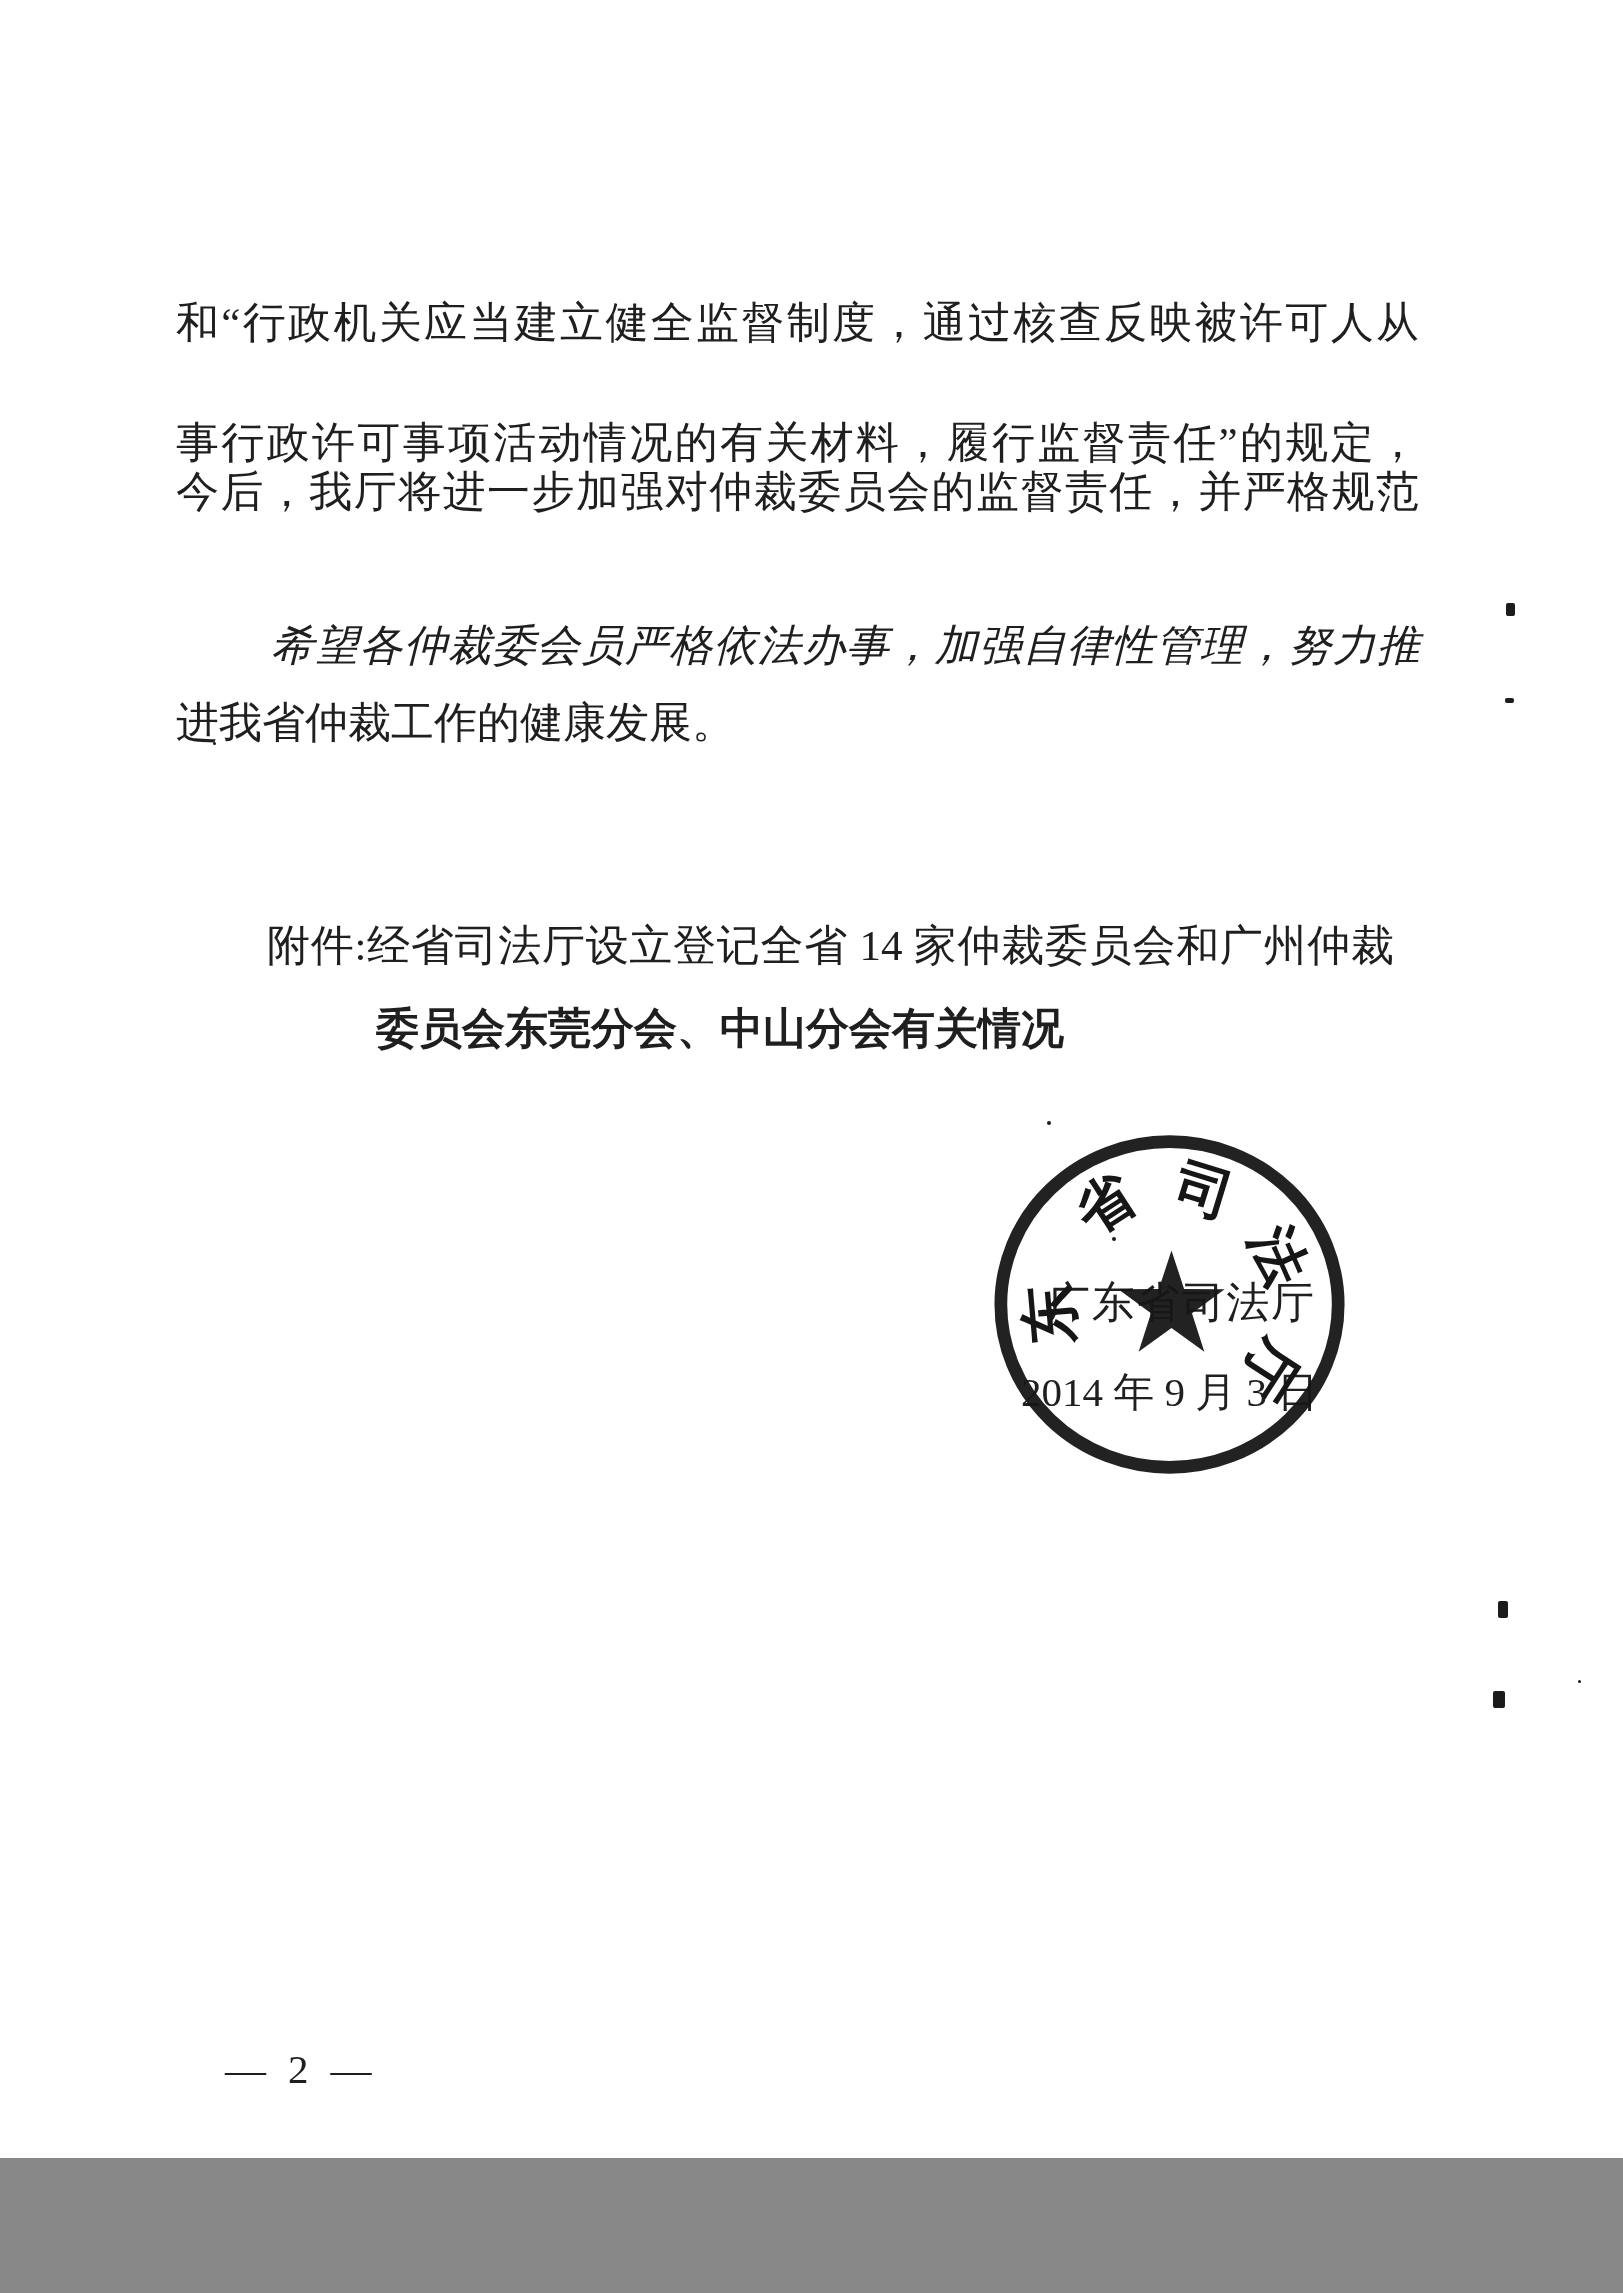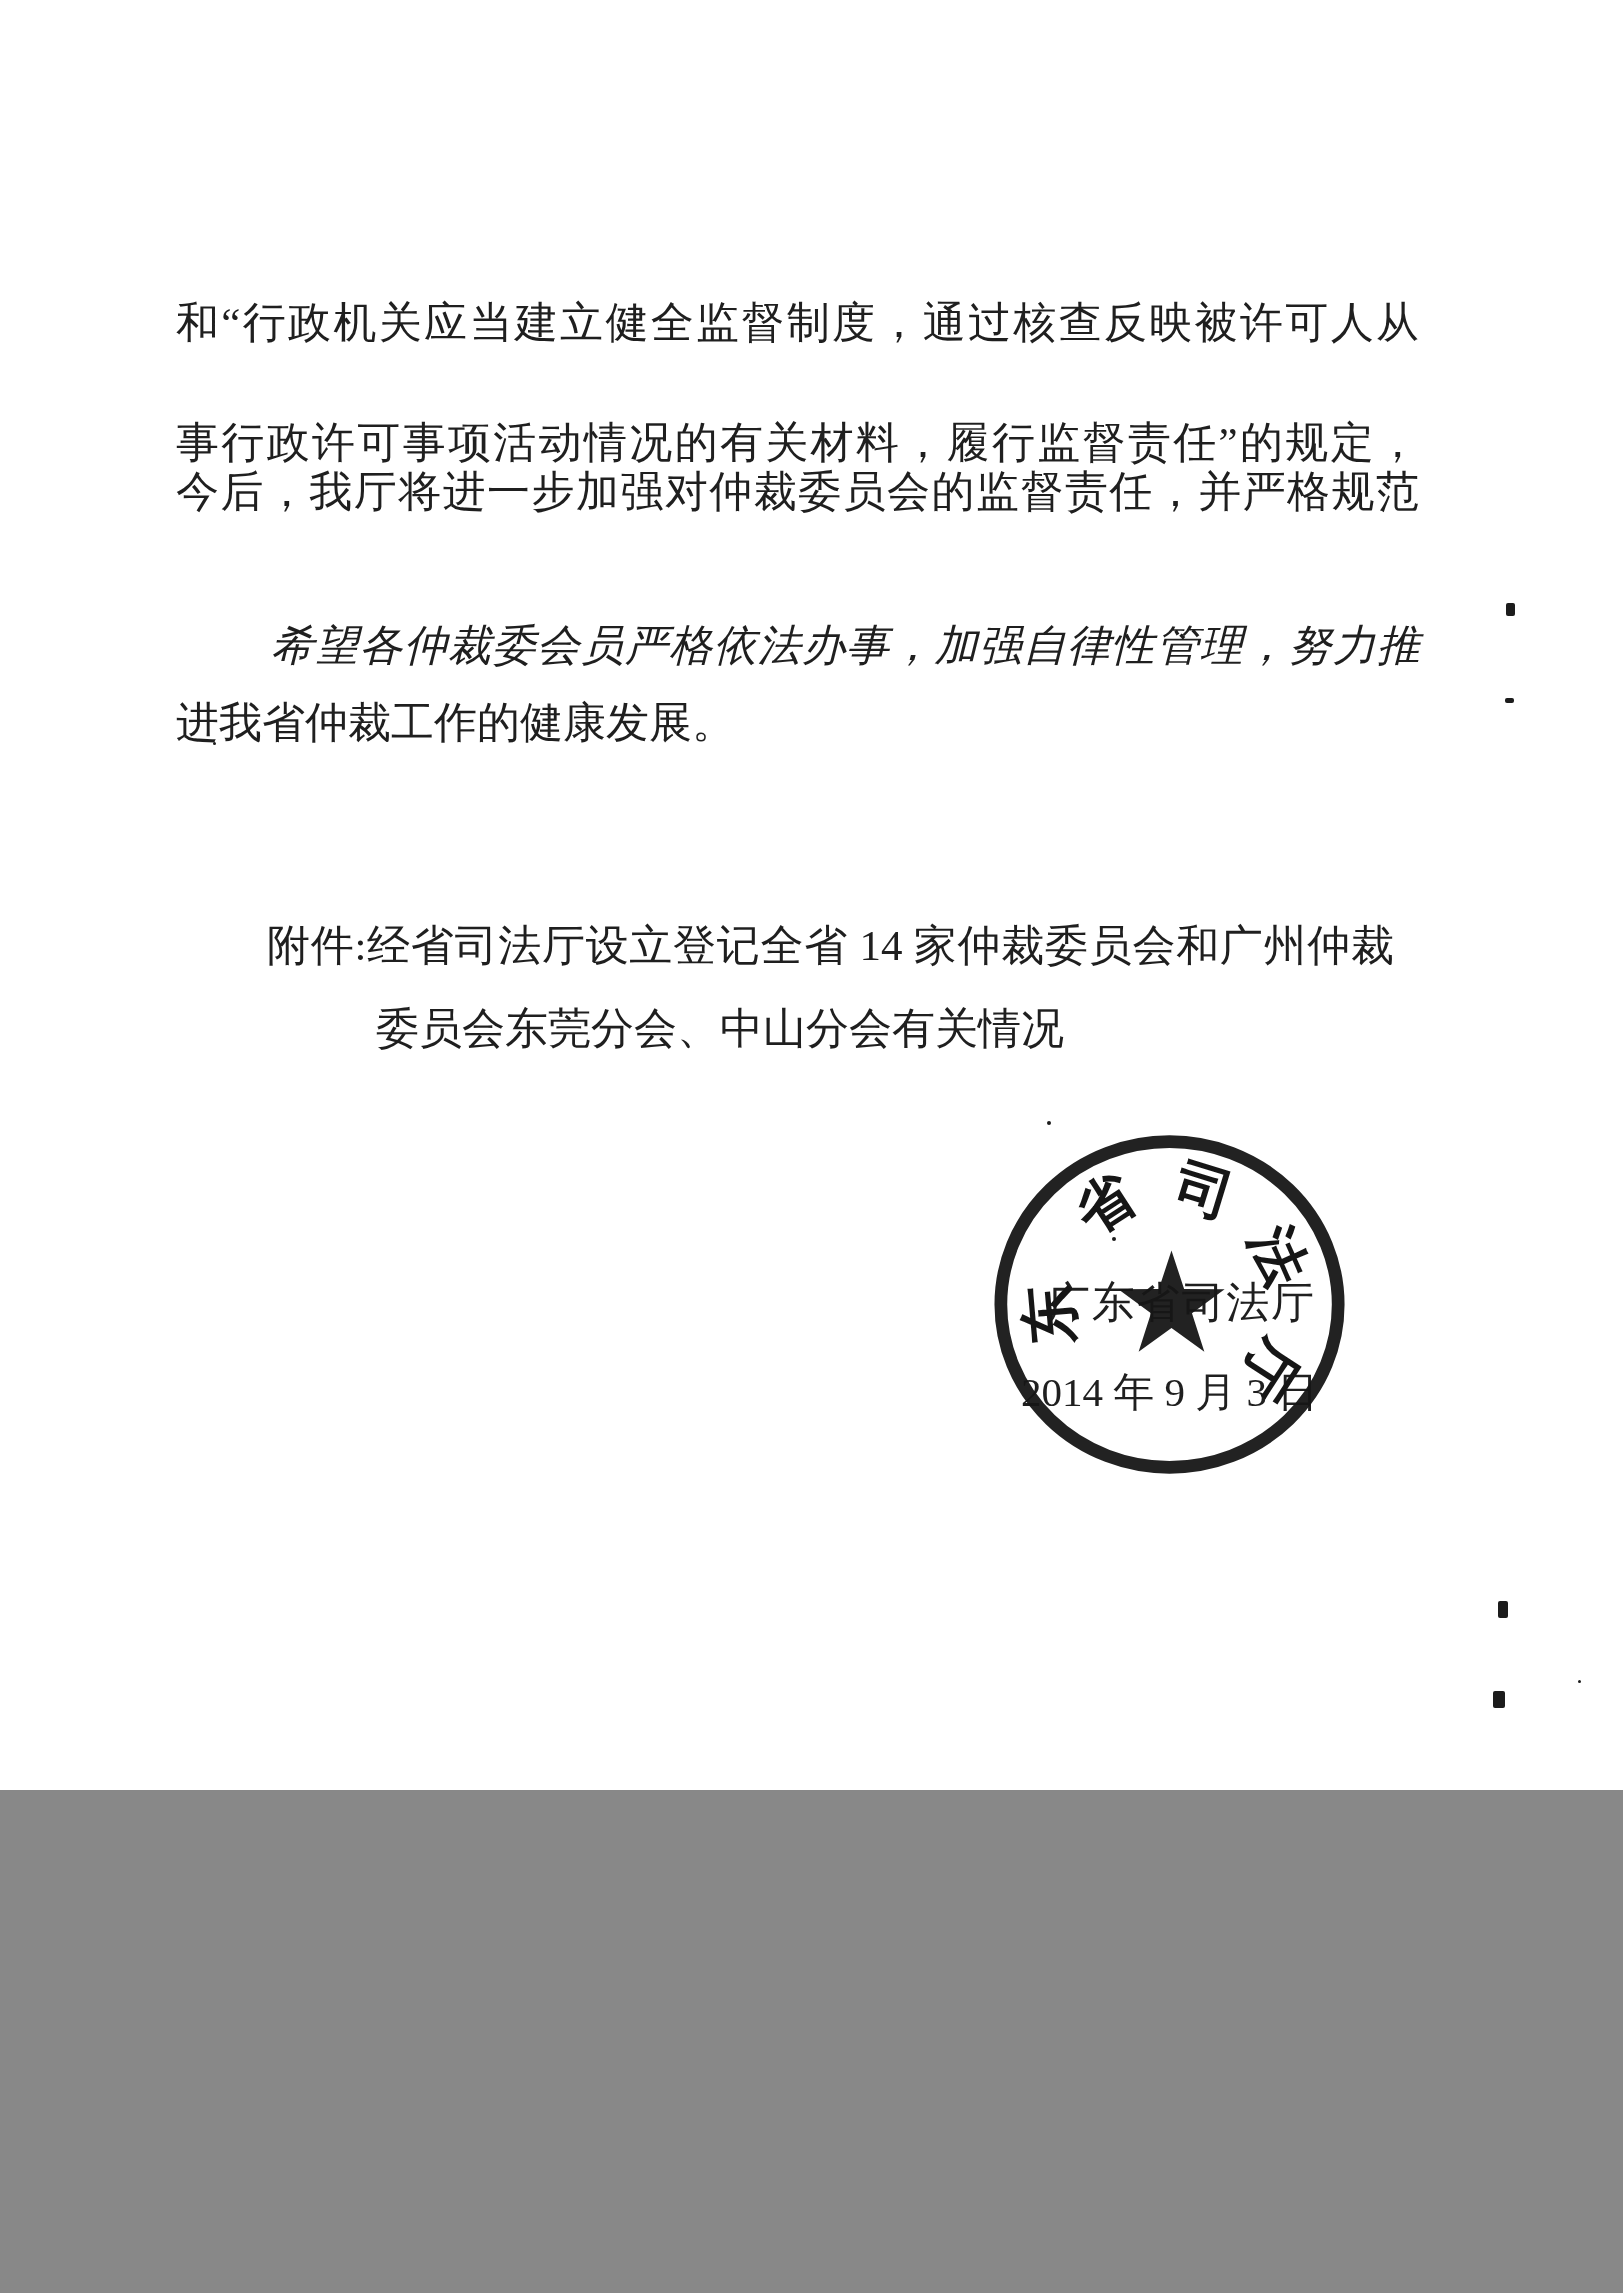--- a/index.html
+++ b/index.html
@@ -1,18 +1,18 @@
 <!DOCTYPE html>
 <html><head>
 <meta charset="utf-8">
 <style>
   html,body { margin:0; padding:0; background:#888; }
   #page {
     position:relative;
-    width:1623px; height:1790px;
+    width:1623px; height:2158px;
     background:#ffffff;
     overflow:hidden;
     font-family:"Liberation Serif","DejaVu Serif",serif;
     color:#1f1f1f;
   }
   .tline {
     position:absolute;
     font-size:43px;
     line-height:57px;
     white-space:nowrap;
@@ -38,21 +38,21 @@
 
 <div id="page">
 
   <div class="tline jline" style="left:176px; top:294px; width:1243px;">和“行政机关应当建立健全监督制度，通过核查反映被许可人从</div>
   <div class="tline jline" style="left:176px; top:380px; width:1243px;margin-top:34px;">事行政许可事项活动情况的有关材料，履行监督责任”的规定，</div>
   <div class="tline jline" style="left:176px; top:463px; width:1243px;">今后，我厅将进一步加强对仲裁委员会的监督责任，并严格规范</div>
   <div class="tline jline" style="left:271px; top:617px; width:1149px;font-style:italic;">希望各仲裁委会员严格依法办事，加强自律性管理，努力推</div>
   <div class="tline" style="left:176px; top:694px;text-align:right;">进我省仲裁工作的健康发展。</div>
 
   <div class="tline jline" style="left:267px; top:917px; width:1127px;">附件:经省司法厅设立登记全省 14 家仲裁委员会和广州仲裁</div>
-  <div class="tline" style="left:376px; top:1000px;">委员会东莞分会、中山分会有关情况</div>
+  <div class="tline" style="left:376px; top:1000px;font-weight:bold;">委员会东莞分会、中山分会有关情况</div>
 
   <div class="tline jline sig" style="left:1047px; top:1274px; width:267px;">广东省司法厅</div>
   <div class="tline sig" style="left:1021px; top:1364px; font-size:41px;">2014 年 9 月 3 日</div>
 
   <svg id="seal" width="369" height="355" viewBox="0 0 376 362">
     <ellipse cx="187" cy="181" rx="172" ry="166" fill="none" stroke="#161616" stroke-width="13" opacity="0.95"></ellipse>
     <polygon points="189,126 201.9,165.2 243.2,165.4 209.9,189.8 222.5,229.1 189,205 155.5,229.1 168.1,189.8 134.8,165.4 176.1,165.2" fill="#161616" opacity="0.95"></polygon>
     <text x="187" y="79" font-size="60" text-anchor="middle" transform="rotate(-95 187 181)">东</text>
     <text x="187" y="79" font-size="58" text-anchor="middle" transform="rotate(-33 187 181)">省</text>
     <text x="187" y="79" font-size="58" text-anchor="middle" transform="rotate(17 187 181)">司</text>

